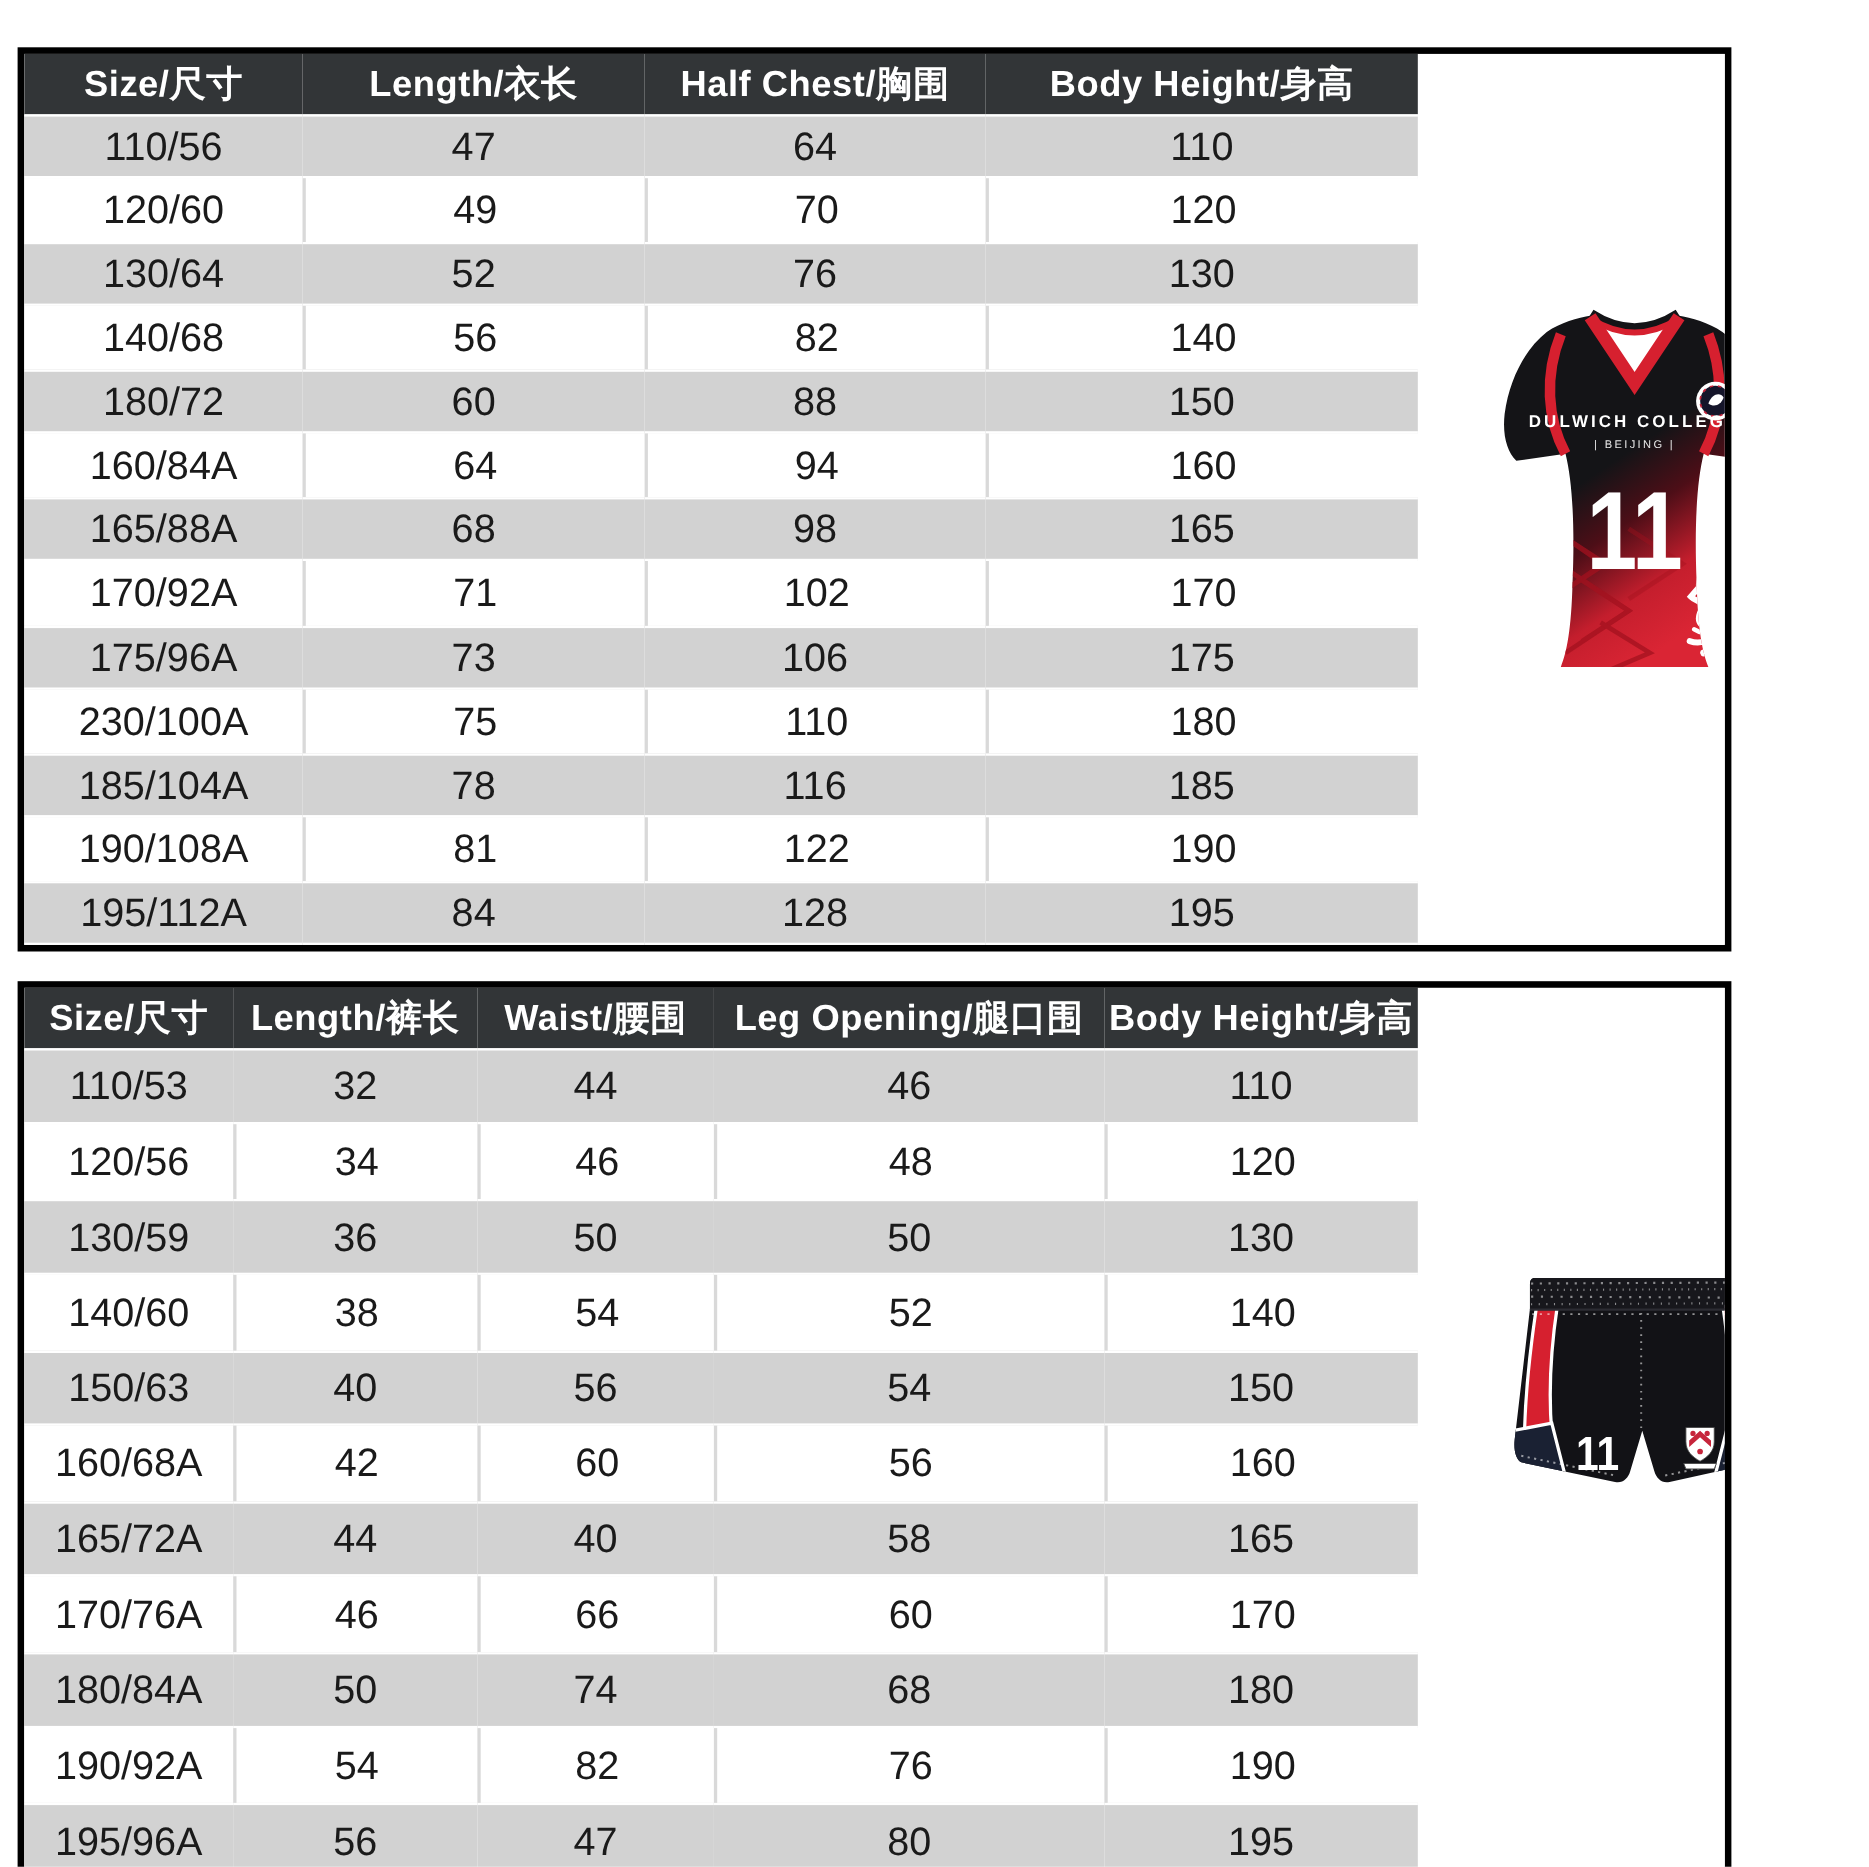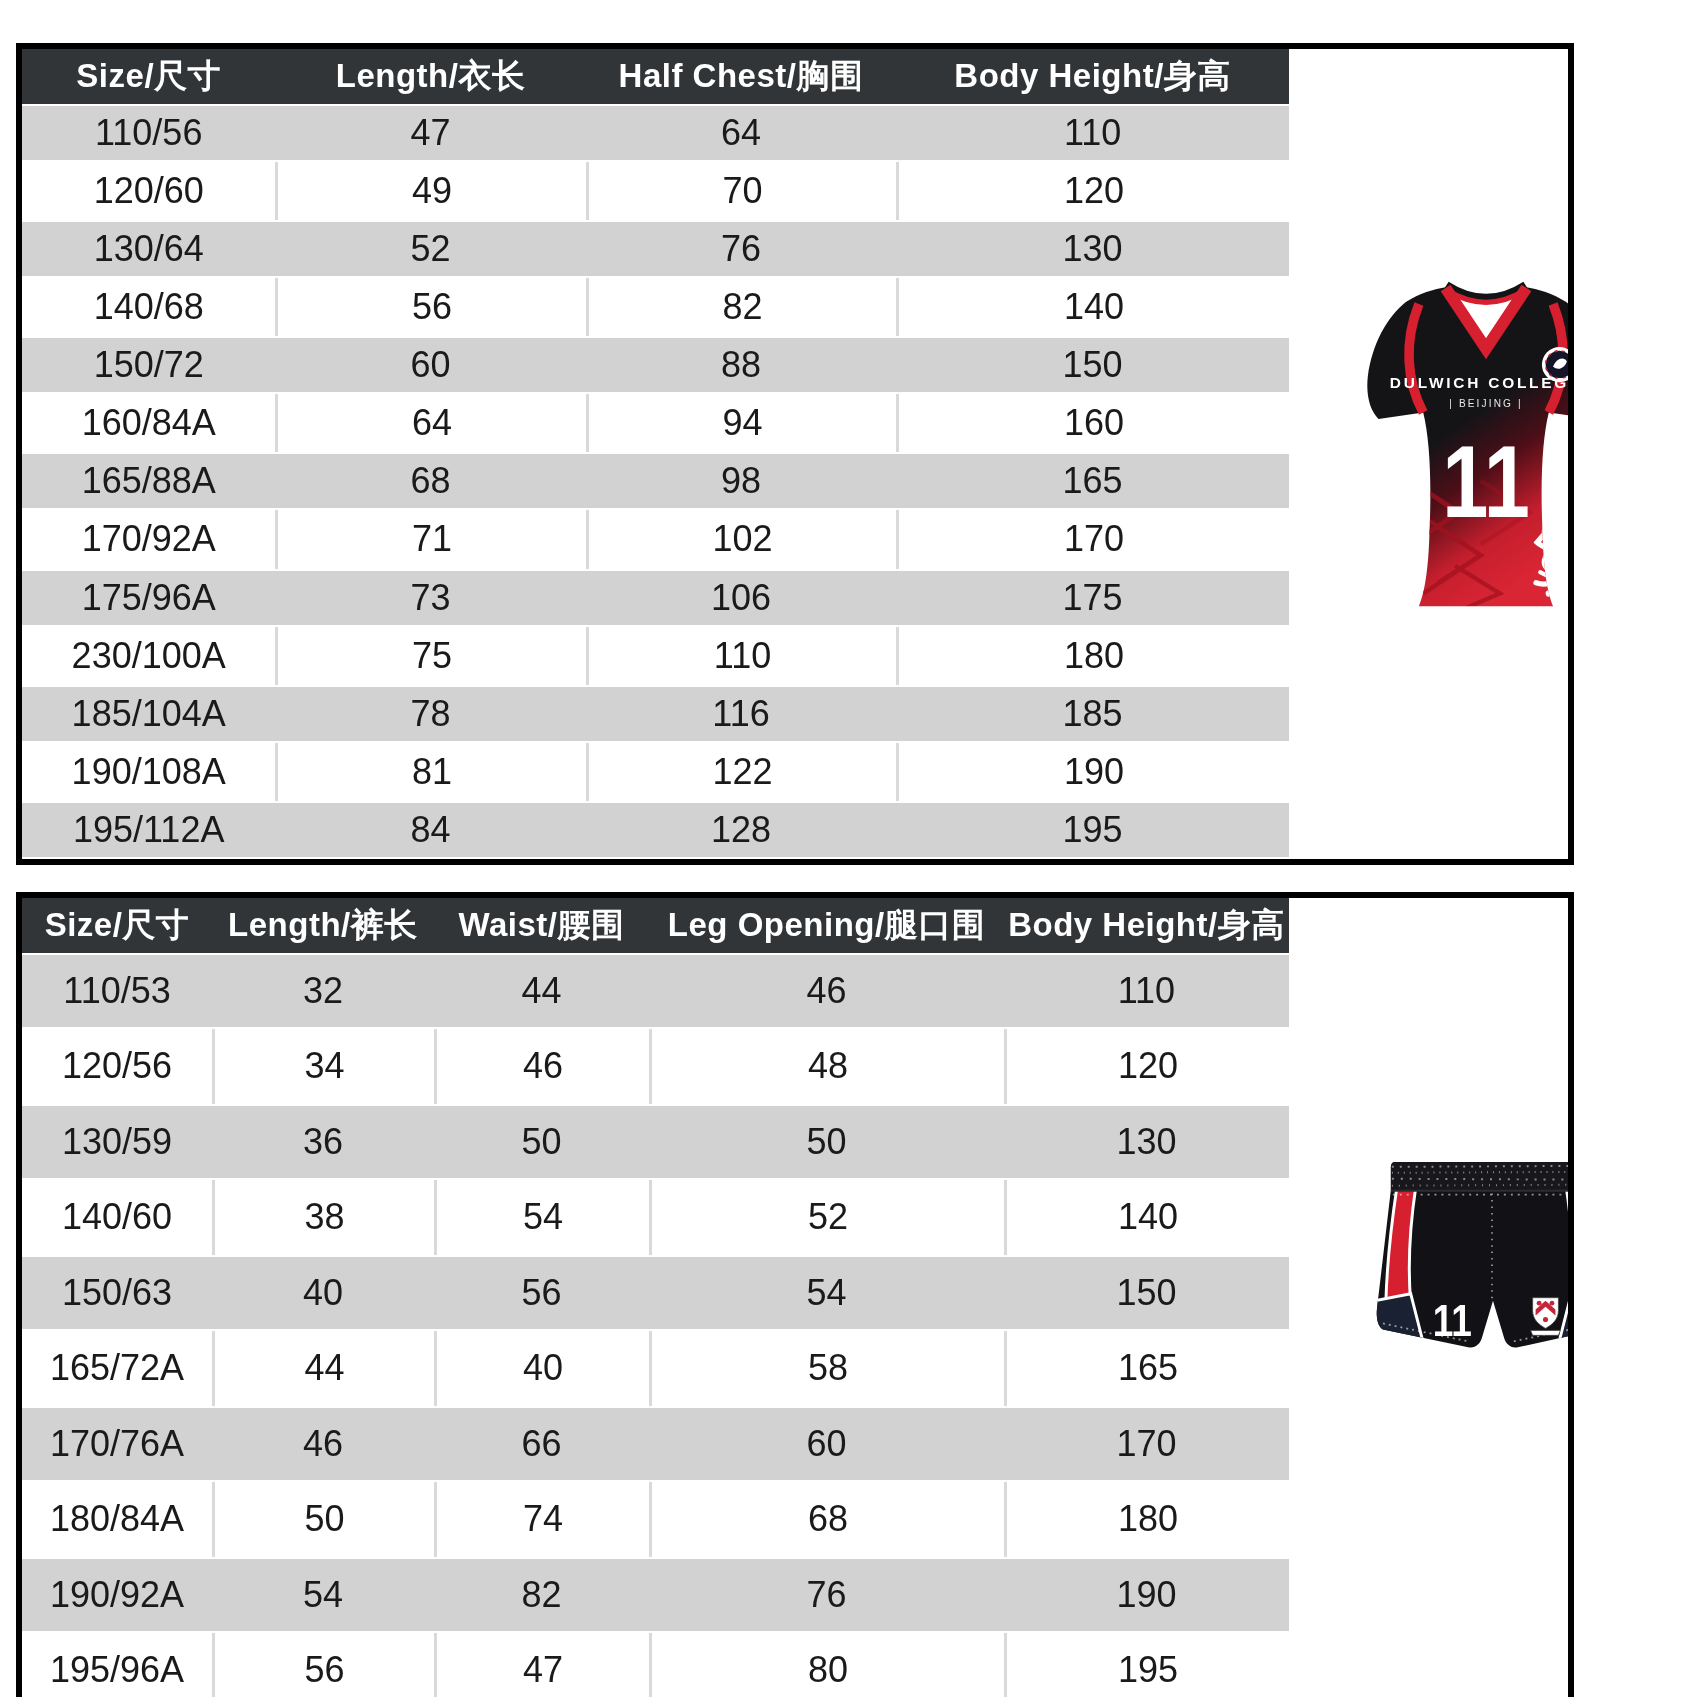--- a/index.html
+++ b/index.html
@@ -71,21 +71,21 @@
             <td>76</td>
             <td>130</td>
           </tr>
           <tr>
             <td>140/68</td>
             <td>56</td>
             <td>82</td>
             <td>140</td>
           </tr>
           <tr>
-            <td>150/72</td>
+            <td>180/72</td>
             <td>60</td>
             <td>88</td>
             <td>150</td>
           </tr>
           <tr>
             <td>160/84A</td>
             <td>64</td>
             <td>94</td>
             <td>160</td>
           </tr>
@@ -247,20 +247,27 @@
             <td>140</td>
           </tr>
           <tr>
             <td>150/63</td>
             <td>40</td>
             <td>56</td>
             <td>54</td>
             <td>150</td>
           </tr>
           <tr>
+            <td>160/68A</td>
+            <td>42</td>
+            <td>60</td>
+            <td>56</td>
+            <td>160</td>
+          </tr>
+          <tr>
             <td>165/72A</td>
             <td>44</td>
             <td>40</td>
             <td>58</td>
             <td>165</td>
           </tr>
           <tr>
             <td>170/76A</td>
             <td>46</td>
             <td>66</td>

